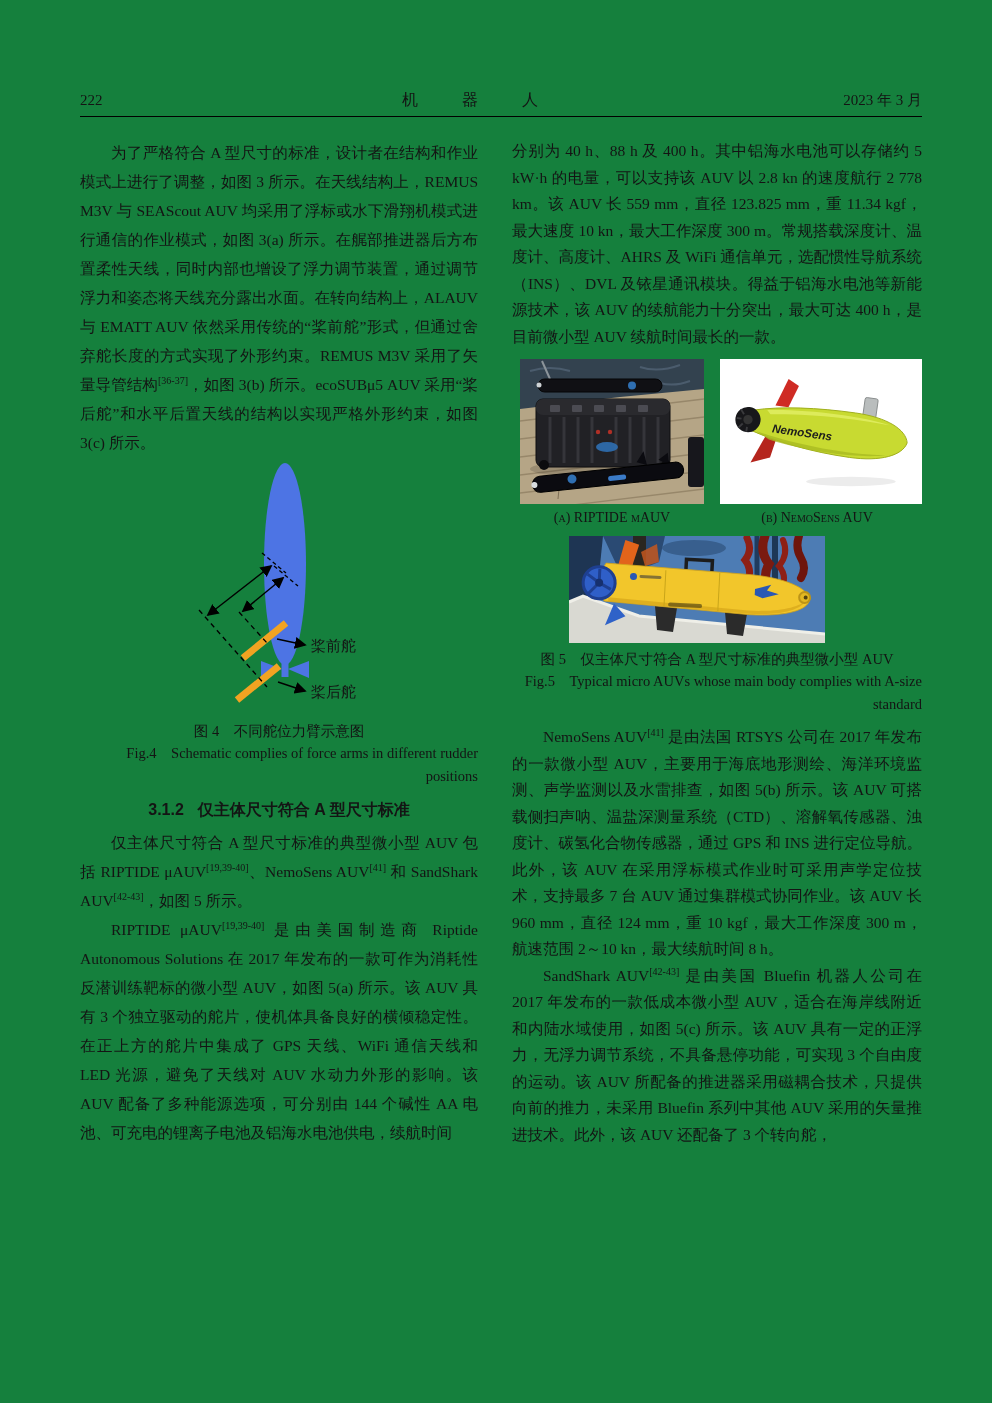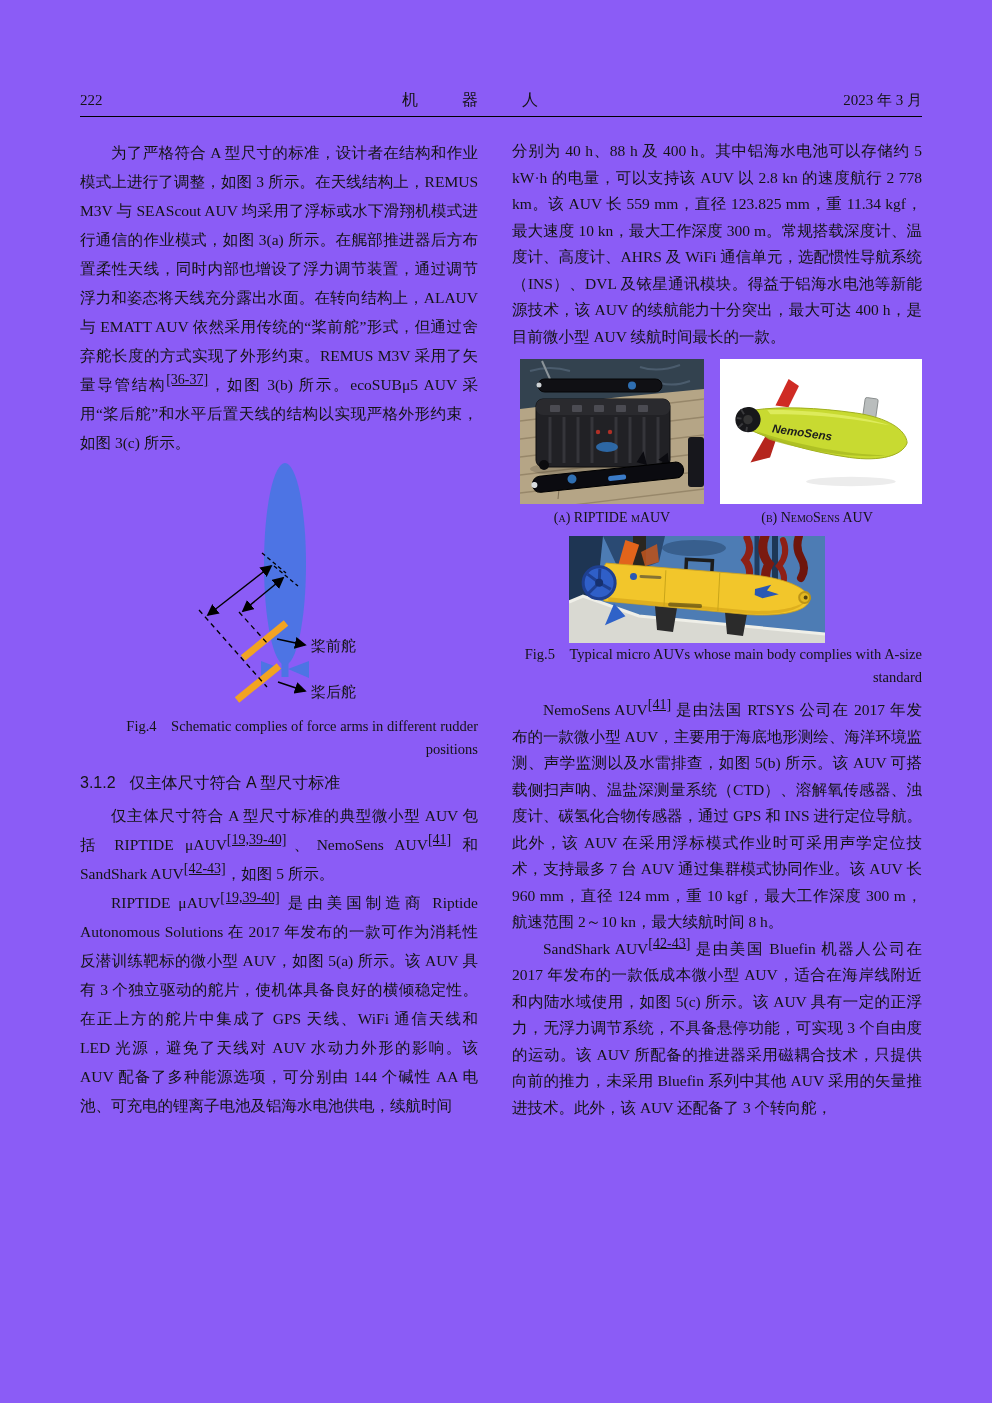--- a/index.html
+++ b/index.html
@@ -1,20 +1,20 @@
 <!DOCTYPE html>
 <html><head>
 <meta charset="utf-8">
 <style>
   html,body { margin:0; padding:0; background:#e8e8e8; }
   .page {
     position: relative;
     width: 992px; height: 1403px;
     margin: 0 auto;
-    background: #8b5cf6;
+    background: #15803d;
     font-family: "Liberation Serif", "DejaVu Serif", serif;
     color: #141414;
     overflow: hidden;
   }
   .page-header {
     position: absolute; top: 90px; left: 80px; width: 842px;
     display: flex; justify-content: space-between; align-items: baseline;
     font-size: 15px;
   }
   .journal-title { letter-spacing: 14px; font-size: 16px; margin-left: 8px; }
@@ -27,31 +27,31 @@
     display: flex; gap: 34px;
   }
   .col-left { width: 398px; }
   .col-right { width: 410px; }
   p.body-para {
     margin: 0; font-size: 15.5px; text-align: justify;
   }
   .col-left p.body-para { line-height: 29px; }
   .col-right p.body-para { line-height: 26.5px; }
   .indent { text-indent: 2em; }
-  sup { font-size: 14px; line-height: 0; text-decoration: underline; }
+  sup { font-size: 10px; line-height: 0; }
   .fig-caption-zh {
     font-size: 14.5px; text-align: center; margin-top: 5px; line-height: 22px;
   }
   .fig-caption-en {
     font-size: 14.5px; text-align: right; line-height: 23px;
   }
   .section-heading {
-    margin: 12px 0 7px 0; font-size: 16px; font-weight: normal;
+    margin: 12px 0 7px 0; font-size: 16px; font-weight: bold;
     font-family: "Liberation Sans", "DejaVu Sans", sans-serif;
-    display: flex; gap: 14px; align-items: baseline;
+    display: flex; gap: 14px; align-items: baseline; justify-content: center;
   }
   .fig4-block { margin-top: 4px; text-align: center; }
   .fig5-block { margin-top: 9px; }
   .photo-row { display: flex; margin-left: 8px; gap: 16px; align-items: center; }
   .photo-frame { display: block; }
   .photo-b-wrap { width: 202px; height: 145px; background: #fff; }
   .subcaption-row { display: flex; margin-top: 6px; }
   .subcaption-row .subcap-a { width: 200px; text-align: center; }
   .subcaption-row .subcap-b { flex: 1; text-align: center; }
   .subcaption { font-size: 14px; font-variant: small-caps; }
@@ -110,20 +110,21 @@
 
           <line x1="191" y1="105" x2="128" y2="154" stroke="#000" stroke-width="1.4" marker-start="url(#ah4)" marker-end="url(#ah4)"></line>
           <line x1="203" y1="117" x2="163" y2="150" stroke="#000" stroke-width="1.4" marker-start="url(#ah4)" marker-end="url(#ah4)"></line>
 
           <line x1="197" y1="178" x2="225" y2="184" stroke="#000" stroke-width="1.4" marker-end="url(#ah4)"></line>
           <line x1="198" y1="221" x2="225" y2="230" stroke="#000" stroke-width="1.4" marker-end="url(#ah4)"></line>
           <text x="231" y="190" class="diagram-label">桨前舵</text>
           <text x="231" y="236" class="diagram-label">桨后舵</text>
         </svg>
         <figcaption>
+          <div class="fig-caption-zh">图 4　不同舵位力臂示意图</div>
           <div class="fig-caption-en">Fig.4　Schematic complies of force arms in different rudder positions</div>
         </figcaption>
       </figure>
 
       <h3 class="section-heading">
         <span>3.1.2</span>
         <span>仅主体尺寸符合 A 型尺寸标准</span>
       </h3>
 
       <p class="body-para indent"><span>仅主体尺寸符合 A 型尺寸标准的典型微小型 AUV 包括 RIPTIDE μAUV</span><sup>[19,39-40]</sup><span>、NemoSens AUV</span><sup>[41]</sup><span> 和 SandShark AUV</span><sup>[42-43]</sup><span>，如图 5 所示。</span></p>
@@ -270,20 +271,21 @@
               <path d="M186,50 l16,-5 -4,6 12,3 -16,5 -8,-3 z" fill="#2a58b4"></path>
               <circle cx="64" cy="44" r="3.5" fill="#2a58b4"></circle>
               <rect x="70" y="42" width="22" height="3" rx="1.5" fill="#3a3a3a" opacity="0.6"></rect>
               <circle cx="236" cy="56" r="5.5" fill="#e3b822" stroke="#bd9418" stroke-width="2"></circle>
               <circle cx="237" cy="56" r="2" fill="#54430e"></circle>
             </g>
           </svg>
         </div>
 
         <figcaption>
+          <div class="fig-caption-zh">图 5　仅主体尺寸符合 A 型尺寸标准的典型微小型 AUV</div>
           <div class="fig-caption-en">Fig.5　Typical micro AUVs whose main body complies with A-size standard</div>
         </figcaption>
       </figure>
 
       <p class="body-para indent" style="margin-top:8px;"><span>NemoSens AUV</span><sup>[41]</sup><span> 是由法国 RTSYS 公司在 2017 年发布的一款微小型 AUV，主要用于海底地形测绘、海洋环境监测、声学监测以及水雷排查，如图 5(b) 所示。该 AUV 可搭载侧扫声呐、温盐深测量系统（CTD）、溶解氧传感器、浊度计、碳氢化合物传感器，通过 GPS 和 INS 进行定位导航。此外，该 AUV 在采用浮标模式作业时可采用声学定位技术，支持最多 7 台 AUV 通过集群模式协同作业。该 AUV 长 960 mm，直径 124 mm，重 10 kgf，最大工作深度 300 m，航速范围 2～10 kn，最大续航时间 8 h。</span></p>
 
       <p class="body-para indent"><span>SandShark AUV</span><sup>[42-43]</sup><span> 是由美国 Bluefin 机器人公司在 2017 年发布的一款低成本微小型 AUV，适合在海岸线附近和内陆水域使用，如图 5(c) 所示。该 AUV 具有一定的正浮力，无浮力调节系统，不具备悬停功能，可实现 3 个自由度的运动。该 AUV 所配备的推进器采用磁耦合技术，只提供向前的推力，未采用 Bluefin 系列中其他 AUV 采用的矢量推进技术。此外，该 AUV 还配备了 3 个转向舵，</span></p>
 
     </div>
   </div>

